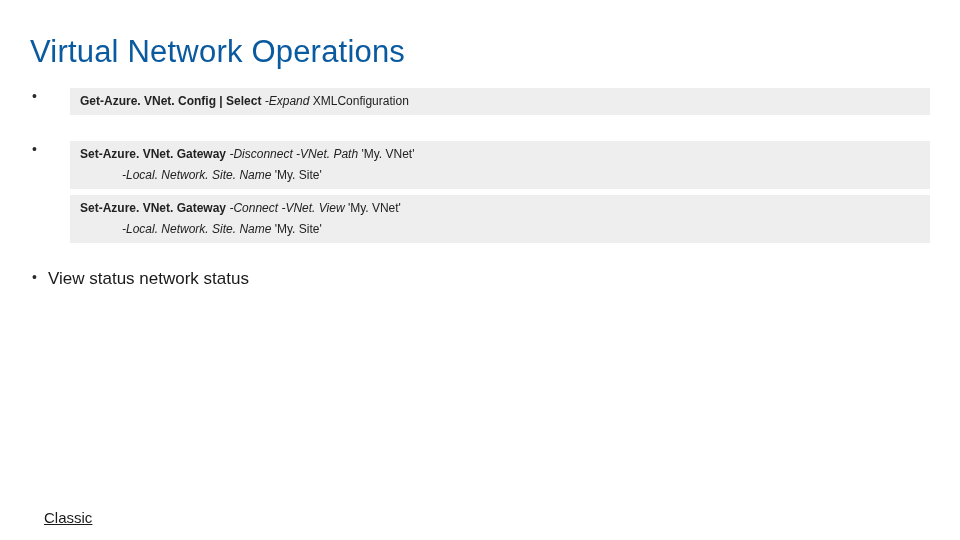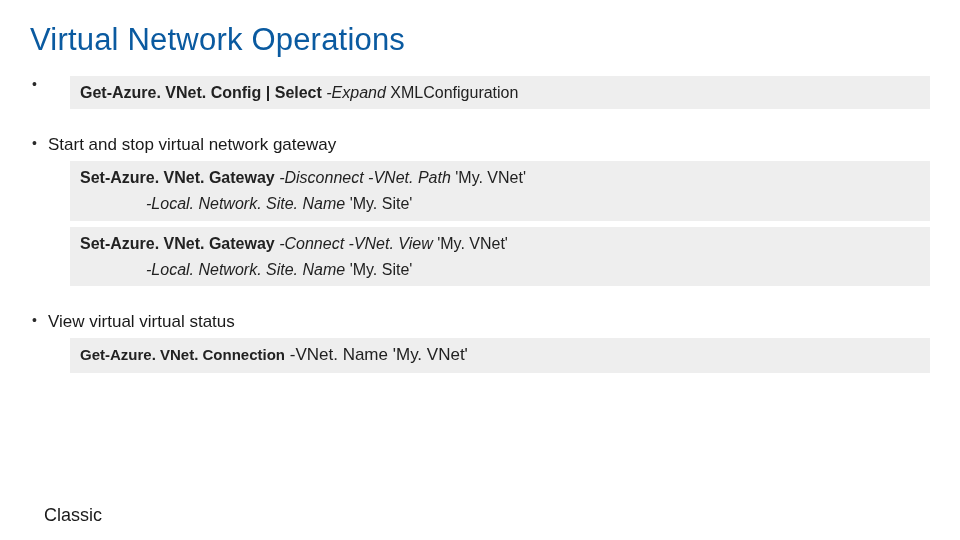--- a/index.html
+++ b/index.html
@@ -6,21 +6,21 @@
     margin: 0;
     padding: 0;
     width: 960px;
     height: 540px;
     background: #ffffff;
     font-family: "Segoe UI", "Segoe UI Light", -apple-system, BlinkMacSystemFont, sans-serif;
     color: #1a1a1a;
     overflow: hidden;
   }
   .slide {
-    padding: 22px 30px 10px 30px;
+    padding: 34px 30px 10px 30px;
     box-sizing: border-box;
     position: relative;
     height: 100%;
   }
   .title {
     font-size: 31px;
     font-weight: 300;
     color: #0a5aa0;
     margin: 0 0 18px 0;
     letter-spacing: 0.2px;
@@ -43,65 +43,62 @@
     position: absolute;
     left: 2px;
     top: 0;
     font-size: 14px;
     color: #2a2a2a;
   }
   .codeblock {
     margin: 6px 0 4px 22px;
     background: #eeeeee;
     padding: 5px 10px;
-    font-size: 16px;
+    font-size: 12px;
     line-height: 1.45;
     font-family: "Segoe UI", sans-serif;
     color: #222;
   }
   .codeblock .b { font-weight: 600; }
   .codeblock .i { font-style: italic; }
   .footer {
     position: absolute;
     left: 44px;
     bottom: 14px;
-    font-size: 18px;
+    font-size: 15px;
     color: #1a1a1a;
+    text-decoration: underline;
   }
-  .cont { margin-top: 3px; margin-left: 66px; }
+  .cont { margin-top: 3px; margin-left: 42px; }
 </style>
 </head>
 <body>
 
 <div class="slide">
   <h1 class="title">Virtual Network Operations</h1>
 
   <ul class="top">
 
     <li>
       <div class="codeblock">
         <span class="b">Get-Azure. VNet. Config | Select</span><span class="i"> -Expand</span><span> XMLConfiguration</span>
       </div>
     </li>
 
     <li>
-      <span>Start and stop virtual network gateway</span>
       <div class="codeblock">
         <span class="b">Set-Azure. VNet. Gateway</span><span class="i"> -Disconnect -VNet. Path</span><span> 'My. VNet'</span>
         <div class="cont"><span class="i">-Local. Network. Site. Name</span><span> 'My. Site'</span></div>
       </div>
       <div class="codeblock">
         <span class="b">Set-Azure. VNet. Gateway</span><span class="i"> -Connect -VNet. View</span><span> 'My. VNet'</span>
         <div class="cont"><span class="i">-Local. Network. Site. Name</span><span> 'My. Site'</span></div>
       </div>
     </li>
 
     <li>
-      <span>View virtual virtual status</span>
-      <div class="codeblock" style="font-size:15px;">
-        <span class="b">Get-Azure. VNet. Connection</span><span style="font-size:17px;"> -VNet. Name </span><span style="font-size:17px;">'My. VNet'</span>
-      </div>
+      <span>View status network status</span>
     </li>
 
   </ul>
 
   <div class="footer">Classic</div>
 </div>
 
 </body></html>

